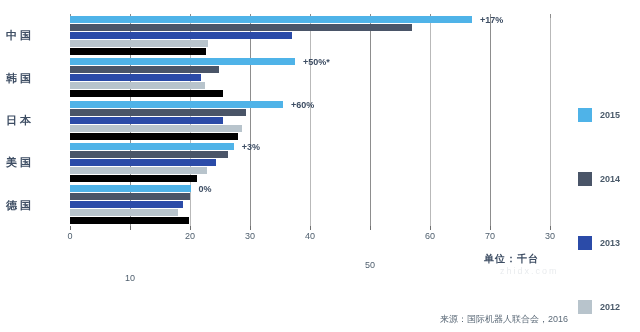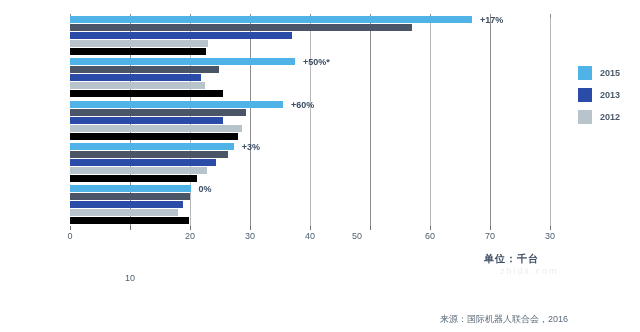--- a/index.html
+++ b/index.html
@@ -69,21 +69,21 @@
     font-weight:bold;
     color:#3d4d63;
     white-space:nowrap;
   }
 
   
   .legend{
     position:absolute;left:578px;top:64px;width:60px;
   }
   .legend-row{
-    position:relative;height:22px;
+    position:relative;height:22px;margin-top:42px;
   }
   .legend-swatch{
     position:absolute;left:0;top:2px;width:14px;height:14px;
   }
   .legend-text{
     position:absolute;left:22px;top:2px;
     font-size:9px;color:#4a5a6a;line-height:14px;
     font-weight:bold;
   }
 
@@ -112,20 +112,27 @@
   }
   .wm-sub{
     font-size:9px;color:#9aa5b0;letter-spacing:2px;
   }
 </style>
 </head>
 <body>
 
 <div id="chart-root">
 
+  <div class="labels">
+      <div class="country-label" style="top: 14.2px;">中国</div>
+      <div class="country-label" style="top: 56.6px;">韩国</div>
+      <div class="country-label" style="top: 99px;">日本</div>
+      <div class="country-label" style="top: 141.4px;">美国</div>
+      <div class="country-label" style="top: 183.8px;">德国</div>
+    </div>
 
   <div class="plot">
     <div id="gridlines">
         <div class="gridline" style="left: 60px;"></div>
         <div class="gridline faint" style="left: 120px;"></div>
         <div class="gridline" style="left: 180px;"></div>
         <div class="gridline faint" style="left: 240px;"></div>
         <div class="gridline" style="left: 300px;"></div>
         <div class="gridline faint" style="left: 360px;"></div>
         <div class="gridline" style="left: 420px;"></div>
@@ -193,35 +200,39 @@
       <div class="tick-label" style="left: 0px;">0</div>
       <div class="tick" style="left: 60px;"></div>
       <div class="tick-label" style="left: 60px; margin-top: 42px;">10</div>
       <div class="tick" style="left: 120px;"></div>
       <div class="tick-label" style="left: 120px;">20</div>
       <div class="tick" style="left: 180px;"></div>
       <div class="tick-label" style="left: 180px;">30</div>
       <div class="tick" style="left: 240px;"></div>
       <div class="tick-label" style="left: 240px;">40</div>
       <div class="tick" style="left: 300px;"></div>
-      <div class="tick-label" style="left: 287px;">50</div>
+      <div class="tick-label" style="left: 300px; margin-top: 29px;">50</div>
       <div class="tick" style="left: 360px;"></div>
       <div class="tick-label" style="left: 360px;">60</div>
       <div class="tick" style="left: 420px;"></div>
       <div class="tick-label" style="left: 420px;">70</div>
       <div class="tick" style="left: 480px;"></div>
       <div class="tick-label" style="left: 480px;">30</div>
     </div>
 
   <div class="legend">
       <div class="legend-row">
         <div class="legend-swatch" style="background: rgb(79, 179, 232);"></div>
         <div class="legend-text">2015</div>
       </div>
       <div class="legend-row">
+        <div class="legend-swatch" style="background: rgb(74, 85, 104);"></div>
+        <div class="legend-text">2014</div>
+      </div>
+      <div class="legend-row">
         <div class="legend-swatch" style="background: rgb(43, 75, 168);"></div>
         <div class="legend-text">2013</div>
       </div>
       <div class="legend-row">
         <div class="legend-swatch" style="background: rgb(184, 196, 204);"></div>
         <div class="legend-text">2012</div>
       </div>
     </div>
 
   <div class="unit">单位：千台</div>

